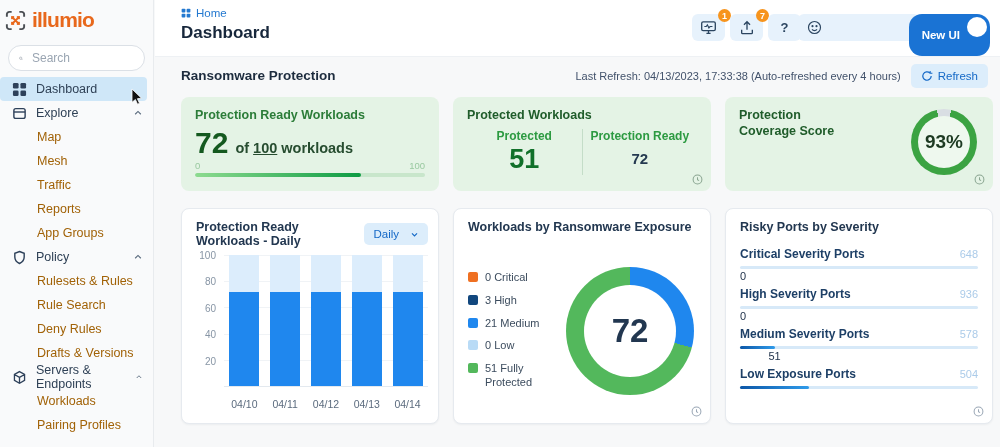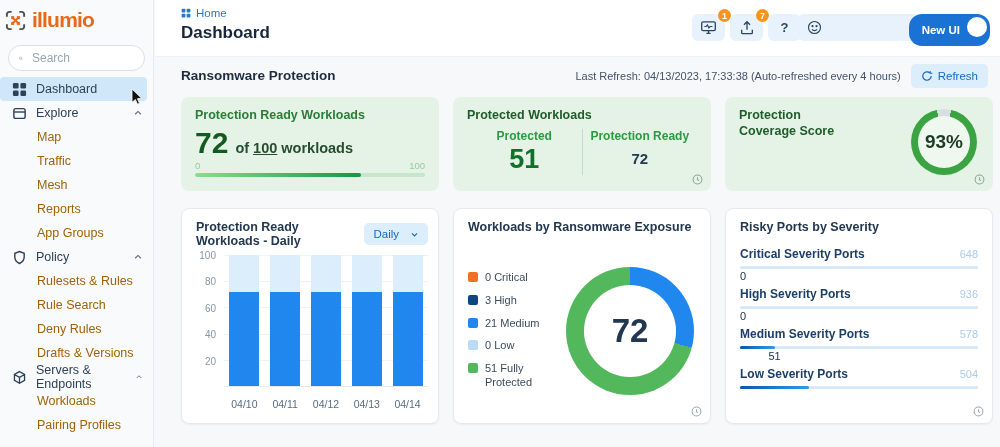--- a/index.html
+++ b/index.html
@@ -20,21 +20,21 @@
   .nav-item.selected{background:#cfe7f8;border-radius:4px;margin-right:6px;}
   .nav-ic{width:15px;height:15px;color:#2e415a;flex:0 0 15px;}
   .chev{margin-left:auto;color:#5a6b7e;}
 
   
   .main-header{position:absolute;left:155px;top:0;right:0;height:56px;background:#fff;border-bottom:1px solid #eef1f4;}
   .breadcrumb{position:absolute;left:26px;top:7px;display:flex;gap:5px;align-items:center;color:#2479d0;font-size:11.5px;cursor:pointer;}
   .page-title{position:absolute;left:26px;top:23px;font-size:17px;font-weight:bold;color:#17273b;}
   .hbtn{position:absolute;top:14px;height:27px;background:#e7f2fc;border-radius:6px;display:flex;align-items:center;justify-content:center;color:#2b4560;cursor:pointer;}
   .badge{position:absolute;top:-5px;right:-6px;background:#f7941d;color:#fff;border-radius:50%;width:13px;height:13px;font-size:9px;font-weight:bold;display:flex;align-items:center;justify-content:center;}
-  .toggle{position:absolute;top:14px;right:10px;height:32px;background:#1a73d4;border-radius:13px;color:#fff;font-size:11.5px;font-weight:bold;display:flex;align-items:center;padding:0 30px 0 13px;cursor:pointer;}
+  .toggle{position:absolute;top:14px;right:10px;height:42px;background:#1a73d4;border-radius:13px;color:#fff;font-size:11.5px;font-weight:bold;display:flex;align-items:center;padding:0 30px 0 13px;cursor:pointer;}
   .knob{position:absolute;right:3px;top:3px;width:20px;height:20px;background:#fff;border-radius:50%;}
 
   
   .section-title{position:absolute;left:181px;top:68px;font-weight:bold;font-size:13.5px;color:#1d2c3e;}
   .refresh-area{position:absolute;right:12px;top:64px;display:flex;align-items:center;gap:10px;}
   .last-refresh{font-size:11px;color:#42526b;}
   .refresh-btn{background:#dcedfb;color:#1569c7;font-size:11.5px;border-radius:5px;height:24px;display:flex;align-items:center;gap:5px;padding:0 10px;cursor:pointer;}
 
   
   .green-row{position:absolute;left:181px;top:97px;display:flex;gap:14px;}
@@ -147,24 +147,24 @@
           </svg>
         <span>Explore</span>
         <svg class="chev" width="10" height="10" viewBox="0 0 16 16" fill="none" stroke="currentColor" stroke-width="1.8">
             <path d="M3.5 10l4.5-4.5L12.5 10"></path>
           </svg>
       </li>
       <li class="nav-item sub">
           <span>Map</span>
         </li>
       <li class="nav-item sub">
+          <span>Mesh</span>
+        </li>
+      <li class="nav-item sub">
           <span>Traffic</span>
-        </li>
-      <li class="nav-item sub">
-          <span>Mesh</span>
         </li>
       <li class="nav-item sub">
           <span>Reports</span>
         </li>
       <li class="nav-item sub">
           <span>App Groups</span>
         </li>
       <li class="nav-item">
         <svg class="nav-ic" viewBox="0 0 16 16" fill="none" stroke="currentColor" stroke-width="1.5">
             <path d="M8 1.6l5 1.9v4c0 3.1-2 5.5-5 6.9-3-1.4-5-3.8-5-6.9v-4z"></path>
@@ -455,21 +455,21 @@
             </div>
           <div class="ptrack">
               <div class="pfill" style="width: 14.5%;"></div>
             </div>
           <div class="pcur">
               <span style="left: 14.5%; transform: translateX(-50%);">51</span>
             </div>
         </div>
         <div class="prow">
           <div class="prow-head">
-              <span class="plabel">Low Severity Ports</span>
+              <span class="plabel">Low Exposure Ports</span>
               <span class="pval">504</span>
             </div>
           <div class="ptrack">
               <div class="pfill" style="width: 29%;"></div>
             </div>
           <div class="pcur"></div>
         </div>
       </div>
       <svg class="clock" width="11" height="11" viewBox="0 0 14 14" fill="none" stroke="currentColor" stroke-width="1.3">
           <circle cx="7" cy="7" r="5.6"></circle>

